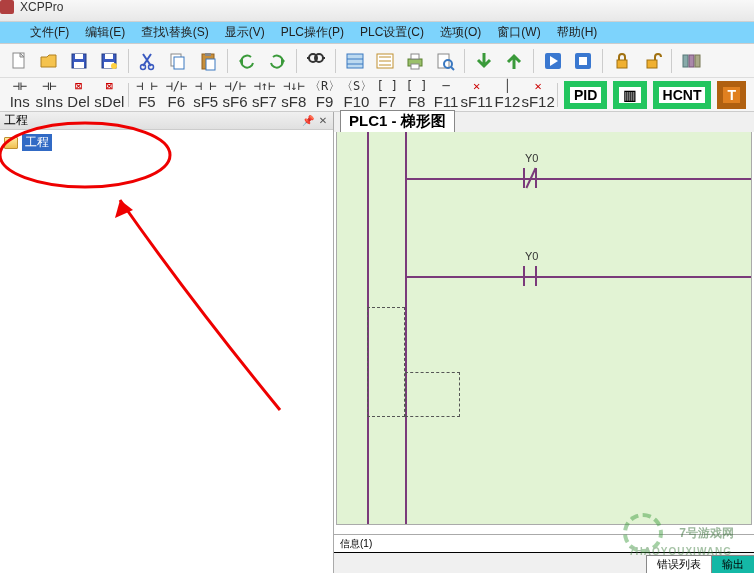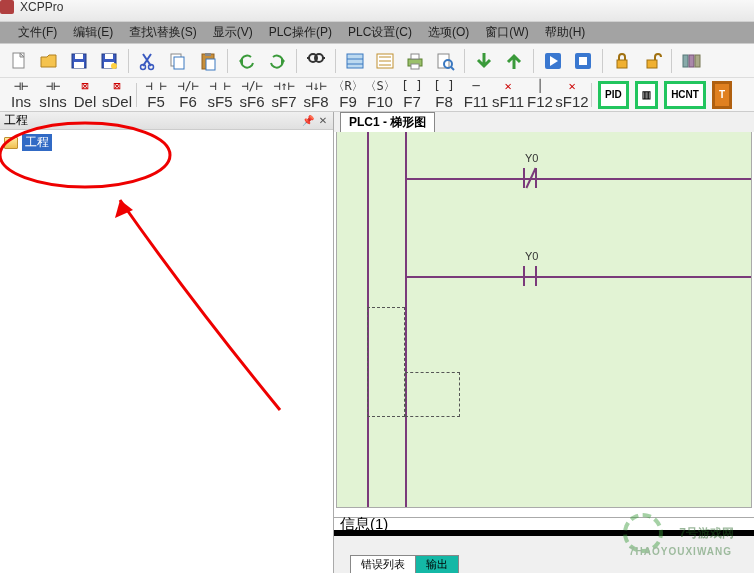--- a/index.html
+++ b/index.html
@@ -4,73 +4,73 @@
 <style>
 * { box-sizing: border-box; margin: 0; padding: 0; font-family: "Microsoft YaHei", SimSun, sans-serif; font-size: 12px; }
 body { background: #fff; width: 754px; height: 573px; overflow: hidden; position: relative; }
 
 
 .titlebar { height: 22px; background: linear-gradient(#f8f8f8, #e8e8e8); border-bottom: 1px solid #d0d0d0; display: flex; align-items: flex-start; padding-left: 0; gap: 6px; }
 .titlebar .app-icon { width: 14px; height: 14px; background: #b04040; border-radius: 2px; }
 .titlebar .title { color: #333; }
 
 
-.menubar { height: 22px; background: #a3a3a3; display: flex; align-items: center; padding: 0 10px; border-bottom: 1px solid #ccc; }
+.menubar { height: 22px; background: #7dd3fc; display: flex; align-items: center; padding: 0 22px; border-bottom: 1px solid #ccc; }
 .menubar .menu-item { padding: 2px 8px; cursor: default; color: #222; }
 
 
 .toolbar1 { height: 34px; background: #f6f6f6; display: flex; align-items: center; gap: 4px; padding: 0 6px; border-bottom: 1px solid #ddd; }
 .tbtn { width: 26px; height: 26px; display: flex; align-items: center; justify-content: center; cursor: pointer; border-radius: 2px; }
 .tbtn svg { width: 20px; height: 20px; }
 .tsep { width: 1px; height: 24px; background: #ccc; margin: 0 2px; }
 
 
 .toolbar2 { height: 34px; background: #f6f6f6; display: flex; align-items: center; gap: 2px; padding: 0 6px; border-bottom: 1px solid #ccc; }
 .tb2btn { width: 30px; height: 30px; display: flex; flex-direction: column; align-items: center; justify-content: center; cursor: pointer; font-size: 9px; color: #333; }
 .tb2btn .sym { font-size: 12px; height: 14px; display: flex; align-items: center; justify-content: center; color: #333; font-family: monospace; }
 .tb2btn .lbl { font-size: 15px; }
 .tb2btn.red .sym { color: #c00; }
-.tb2special { height: 28px; padding: 0 4px; border: 3px solid #22c55e; background: #fff; margin: 0 2px; display: flex; align-items: center; justify-content: center; font-size: 10px; cursor: pointer; font-weight: bold; }
+.tb2special { height: 28px; padding: 0 4px; border: 6px solid #22c55e; background: #fff; margin: 0 2px; display: flex; align-items: center; justify-content: center; font-size: 14px; cursor: pointer; font-weight: bold; }
 .tb2special.orange { background: #e08020; color: #fff; border-color: #b06010; }
 
 
 .main { display: flex; height: calc(573px - 22px - 22px - 34px - 34px); position: relative; }
 
 
 .left-panel { width: 334px; border-right: 1px solid #aaa; display: flex; flex-direction: column; }
 .left-header { height: 18px; background: linear-gradient(#f0f0f0,#e0e0e0); border-bottom: 1px solid #ccc; display: flex; align-items: center; justify-content: space-between; padding: 0 4px; font-size: 11px; }
 .left-header .ctrls { display: flex; gap: 2px; }
 .left-header .ctrls span { width: 12px; height: 12px; display:flex; align-items:center; justify-content:center; cursor:pointer; font-size:10px; color:#555;}
 .left-body { flex: 1; background: #fff; position: relative; padding: 4px; }
 .tree-item { display: flex; align-items: center; gap: 4px; }
 .tree-item .folder-icon { width: 14px; height: 12px; background: linear-gradient(#ffe9a0,#f0c050); border: 1px solid #c09030; border-radius: 1px; }
 .tree-item .label { background: #316ac5; color: #fff; padding: 0 3px; }
 
 
 .right-panel { flex: 1; display: flex; flex-direction: column; }
 .tab-row { height: 20px; display: flex; align-items: flex-end; padding-left: 6px; background: #f0f0f0; }
-.tab { border: 1px solid #888; border-bottom: none; background: #fff; padding: 1px 8px; font-size: 12px; font-weight: bold; }
+.tab { border: 1px solid #888; border-bottom: none; background: #fff; padding: 1px 8px; font-size: 15px; font-weight: bold; }
 .ladder-area { flex: 1; background: #e2f3d4; border: 1px solid #aaa; border-top: none; margin: 0 2px 9px 2px; position: relative; overflow: hidden; }
 .leftrail { position: absolute; left: 30px; top: 0; width: 2px; height: 100%; background: #7a3a7a; }
 .leftinner { position: absolute; left: 68px; top: 0; width: 2px; height: 100%; background: #7a3a7a; }
 
 .rung-line { position: absolute; left: 70px; right: 0; height: 2px; background: #7a3a7a; }
 .rung-label { position: absolute; font-size: 11px; color: #333; }
 .contact { position: absolute; width: 22px; height: 20px; }
 .contact::before, .contact::after { content:""; position:absolute; top:0; width:2px; height:20px; background:#7a3a7a; }
 .contact::before { left: 4px; } .contact::after { right: 4px; }
 .contact .slash { position:absolute; left:3px; top:-1px; width:16px; height:22px; }
 .contact .slash::before { content:""; position:absolute; left:50%; top:0; width:2px; height:22px; background:#7a3a7a; transform: rotate(25deg); transform-origin:center; }
 
 .dashed-box { position: absolute; border: 1px dashed #555; }
 
 
 .info-panel { border-top: 1px solid #aaa; }
-.info-header { height: 18px; border-bottom: 6px solid #000000; display: flex; align-items: center; padding-left: 6px; font-size: 15px; }
-.info-tabs { height: 37px; display: flex; align-items: flex-end; padding-left: 16px; background: #f0f0f0; }
+.info-header { height: 18px; border-bottom: 1px solid #000000; display: flex; align-items: center; padding-left: 6px; font-size: 10px; }
+.info-tabs { height: 20px; display: flex; align-items: flex-end; padding-left: 24px; background: #f0f0f0; justify-content: flex-end; }
 .info-tab { border: 1px solid #888; border-bottom:none; padding: 1px 10px; font-size: 11px; background:#14b8a6; margin-right:-1px; cursor:pointer;}
 .info-tab.active { background: #fff; font-weight: normal; }
 .info-body { background: #fff; padding: 4px 6px; font-size: 11px; min-height: 22px; border-top:1px solid #aaa;}
 
 
 .annot { position: absolute; pointer-events: none; }
 
 
 .watermark { position:absolute; right:20px; bottom:20px; opacity:0.45; font-size: 24px; font-weight: bold; color:#206020; display:flex; align-items:center; gap:16px; }
 .watermark .ball { width: 40px; height: 40px; border: 4px dashed #3a9a3a; border-radius:50%; }

